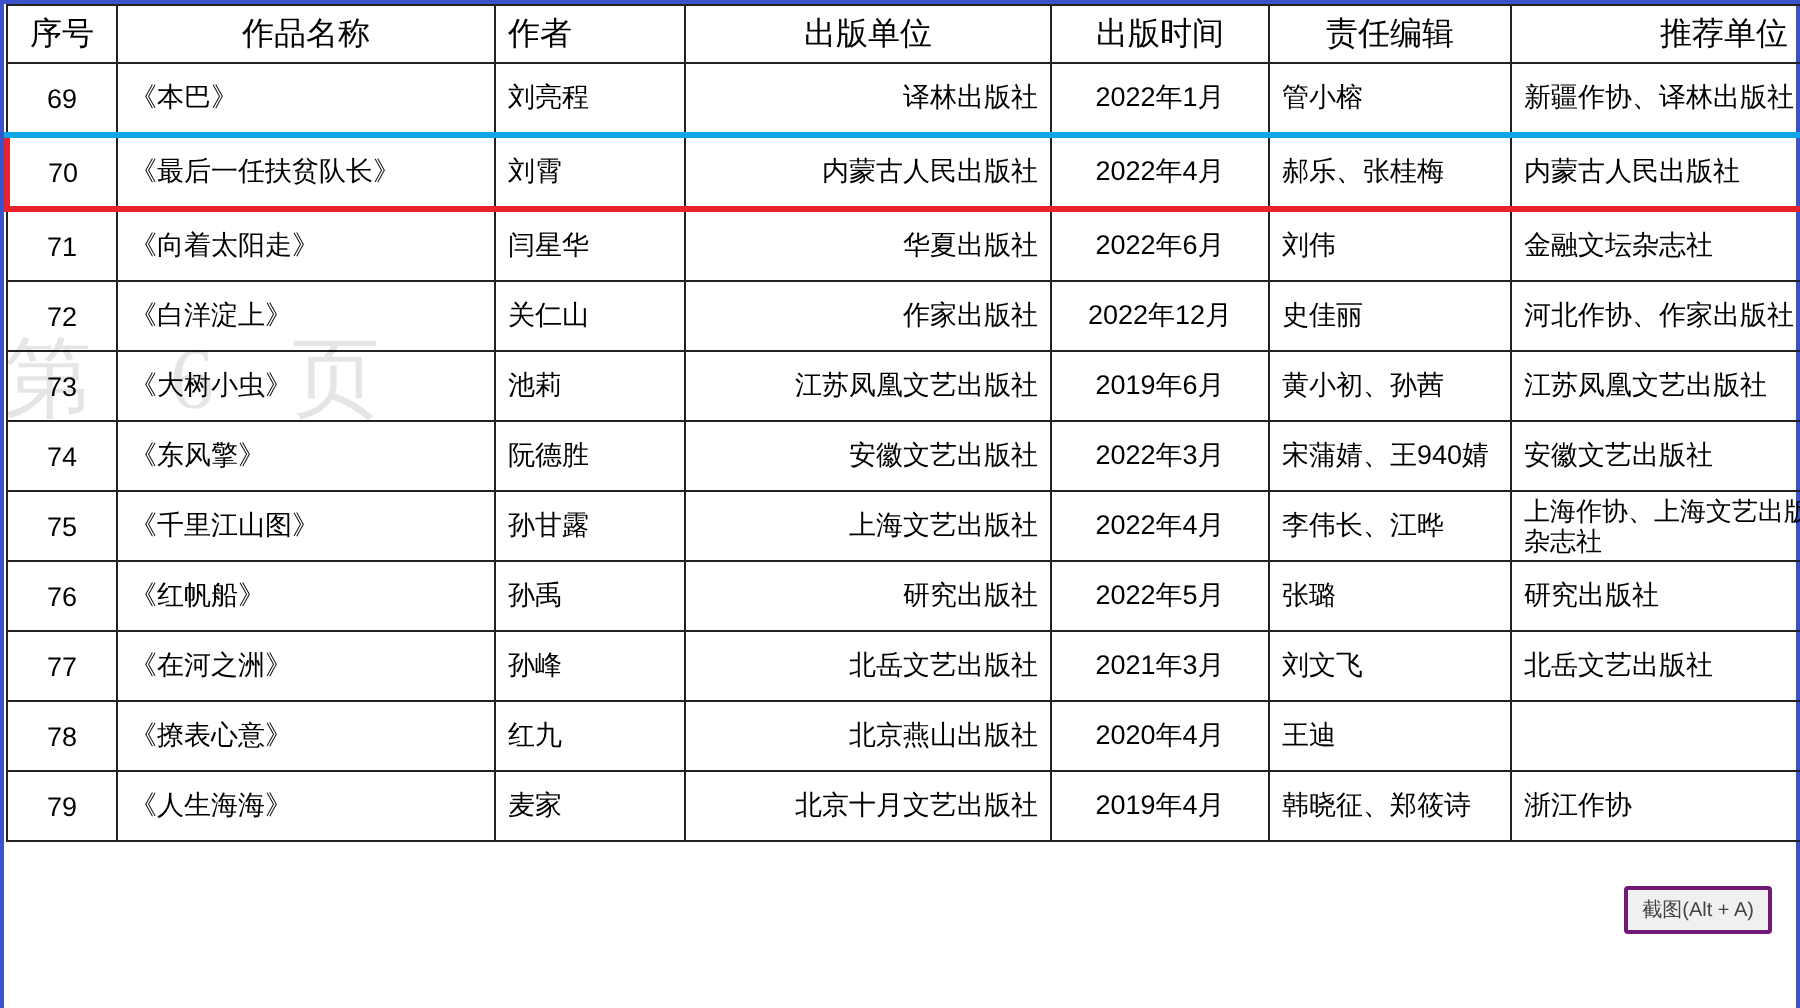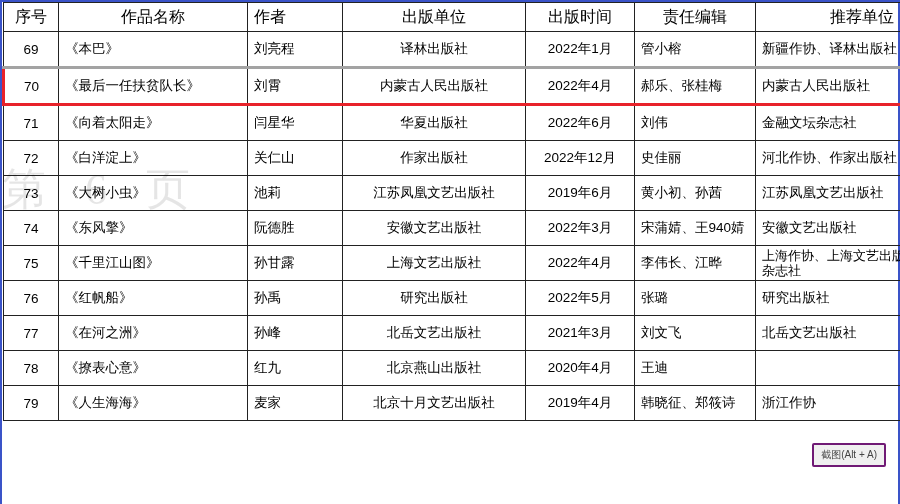--- a/index.html
+++ b/index.html
@@ -66,27 +66,27 @@
   }
   table.catalog thead th {
     text-align: center;
     font-weight: normal;
     height: 28px;
     font-size: 16px;
   }
   .c-idx   { width: 42px;  text-align: center; }
   .c-title { width: 176px; text-align: left; padding-left: 10px; }
   .c-author{ width: 82px;  text-align: left; padding-left: 10px; }
-  .c-pub   { width: 170px; text-align: center; padding-left: 10px; }
+  .c-pub   { width: 170px; text-align: right; padding-left: 10px; }
   .c-date  { width: 96px;  text-align: center; }
   .c-editor{ width: 108px; text-align: left; padding-left: 10px; }
   .c-rec   { width: 200px; text-align: left; padding-left: 10px; }
 
   tr.highlight td {
-    border-top: 3px solid #a3a3a3;
+    border-top: 3px solid #0ea5e9;
     border-bottom: 3px solid #e8222a;
   }
   tr.highlight td:first-child { border-left: 3px solid #e8222a; }
   tr.highlight td:last-child  { border-right: 3px solid #e8222a; }
 
   .snip-badge {
     position: absolute;
     right: 12px;
     top: 441px;
     background: #f0f0f0;

